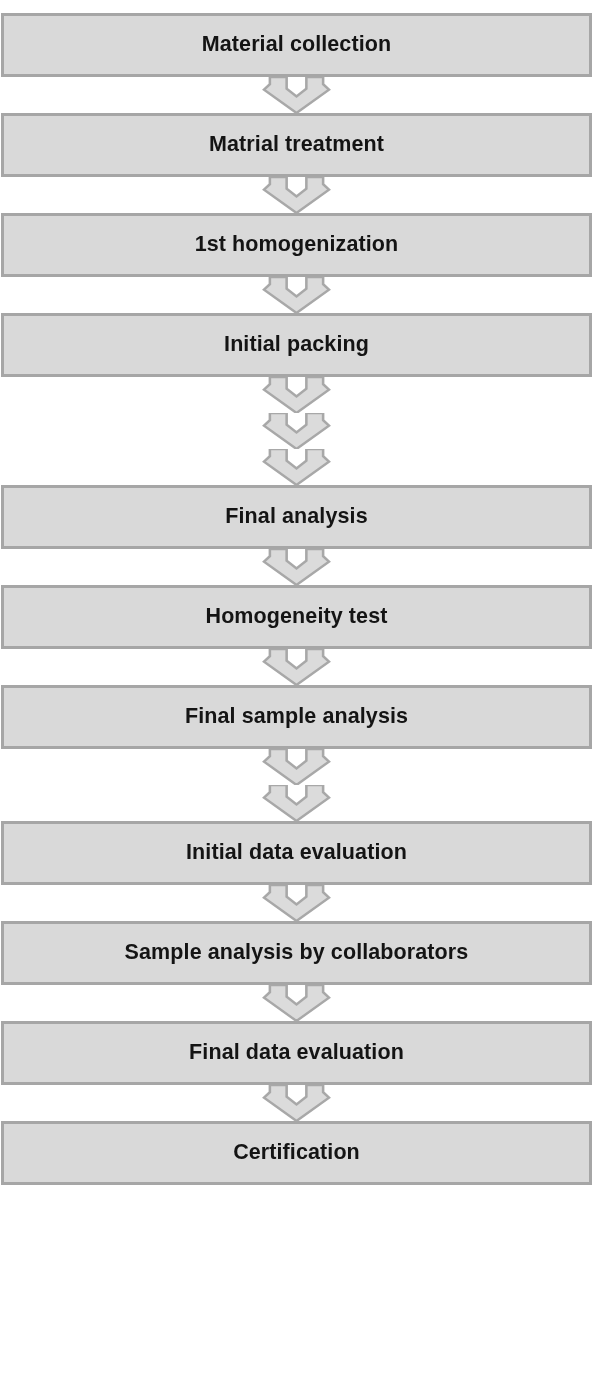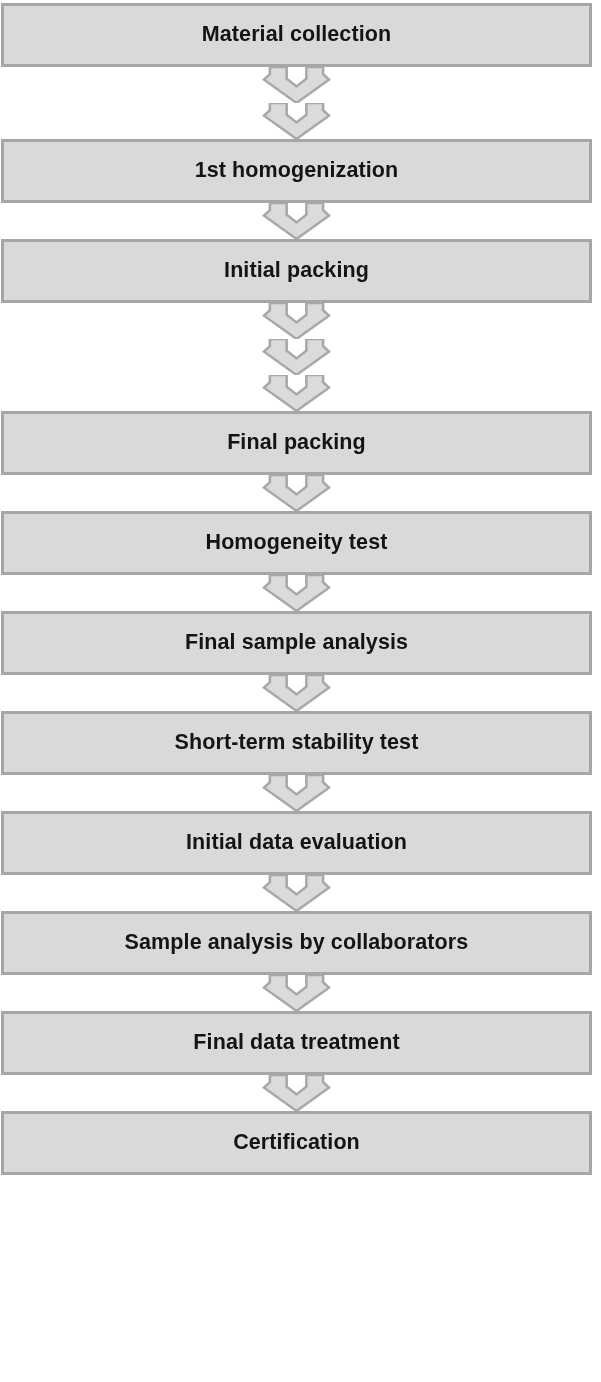--- a/index.html
+++ b/index.html
@@ -14,21 +14,21 @@
   html, body { background: var(--bg); }
   body {
     width: 601px;
     height: 1382px;
     position: relative;
     font-family: "Liberation Sans", "DejaVu Sans", sans-serif;
     overflow: hidden;
   }
   .flow-column {
     position: absolute;
-    top: 3px;
+    top: 13px;
     left: 1px;
     width: 591px;
     display: flex;
     flex-direction: column;
   }
   .step-box {
     height: 64px;
     width: 100%;
     background: var(--box-fill);
     border: 3px solid var(--box-border);
@@ -72,20 +72,23 @@
   <div class="step-box">
     <span class="step-label">Material collection</span>
   </div>
 
   <div class="arrow-wrap">
     <svg class="arrow-icon" viewBox="0 0 70 40" preserveAspectRatio="none" aria-hidden="true">
       <path d="M 8,0 L 8,8 L 2,14 L 35,40 L 68,14 L 62,8 L 62,0 L 45,0 L 45,13 L 35,21.5 L 25,13 L 25,0 Z"></path>
     </svg>
   </div>
 
+  <div class="step-box">
+    <span class="step-label">Matrial treatment</span>
+  </div>
 
   <div class="arrow-wrap">
     <svg class="arrow-icon" viewBox="0 0 70 40" preserveAspectRatio="none" aria-hidden="true">
       <path d="M 8,0 L 8,8 L 2,14 L 35,40 L 68,14 L 62,8 L 62,0 L 45,0 L 45,13 L 35,21.5 L 25,13 L 25,0 Z"></path>
     </svg>
   </div>
 
   <div class="step-box">
     <span class="step-label">1st homogenization</span>
   </div>
@@ -114,21 +117,21 @@
   </div>
 
 
   <div class="arrow-wrap">
     <svg class="arrow-icon" viewBox="0 0 70 40" preserveAspectRatio="none" aria-hidden="true">
       <path d="M 8,0 L 8,8 L 2,14 L 35,40 L 68,14 L 62,8 L 62,0 L 45,0 L 45,13 L 35,21.5 L 25,13 L 25,0 Z"></path>
     </svg>
   </div>
 
   <div class="step-box">
-    <span class="step-label">Final packing</span>
+    <span class="step-label">Final analysis</span>
   </div>
 
   <div class="arrow-wrap">
     <svg class="arrow-icon" viewBox="0 0 70 40" preserveAspectRatio="none" aria-hidden="true">
       <path d="M 8,0 L 8,8 L 2,14 L 35,40 L 68,14 L 62,8 L 62,0 L 45,0 L 45,13 L 35,21.5 L 25,13 L 25,0 Z"></path>
     </svg>
   </div>
 
   <div class="step-box">
     <span class="step-label">Homogeneity test</span>
@@ -143,23 +146,20 @@
   <div class="step-box">
     <span class="step-label">Final sample analysis</span>
   </div>
 
   <div class="arrow-wrap">
     <svg class="arrow-icon" viewBox="0 0 70 40" preserveAspectRatio="none" aria-hidden="true">
       <path d="M 8,0 L 8,8 L 2,14 L 35,40 L 68,14 L 62,8 L 62,0 L 45,0 L 45,13 L 35,21.5 L 25,13 L 25,0 Z"></path>
     </svg>
   </div>
 
-  <div class="step-box">
-    <span class="step-label">Short-term stability test</span>
-  </div>
 
   <div class="arrow-wrap">
     <svg class="arrow-icon" viewBox="0 0 70 40" preserveAspectRatio="none" aria-hidden="true">
       <path d="M 8,0 L 8,8 L 2,14 L 35,40 L 68,14 L 62,8 L 62,0 L 45,0 L 45,13 L 35,21.5 L 25,13 L 25,0 Z"></path>
     </svg>
   </div>
 
   <div class="step-box">
     <span class="step-label">Initial data evaluation</span>
   </div>
@@ -174,21 +174,21 @@
     <span class="step-label">Sample analysis by collaborators</span>
   </div>
 
   <div class="arrow-wrap">
     <svg class="arrow-icon" viewBox="0 0 70 40" preserveAspectRatio="none" aria-hidden="true">
       <path d="M 8,0 L 8,8 L 2,14 L 35,40 L 68,14 L 62,8 L 62,0 L 45,0 L 45,13 L 35,21.5 L 25,13 L 25,0 Z"></path>
     </svg>
   </div>
 
   <div class="step-box">
-    <span class="step-label">Final data treatment</span>
+    <span class="step-label">Final data evaluation</span>
   </div>
 
   <div class="arrow-wrap">
     <svg class="arrow-icon" viewBox="0 0 70 40" preserveAspectRatio="none" aria-hidden="true">
       <path d="M 8,0 L 8,8 L 2,14 L 35,40 L 68,14 L 62,8 L 62,0 L 45,0 L 45,13 L 35,21.5 L 25,13 L 25,0 Z"></path>
     </svg>
   </div>
 
   <div class="step-box">
     <span class="step-label">Certification</span>

